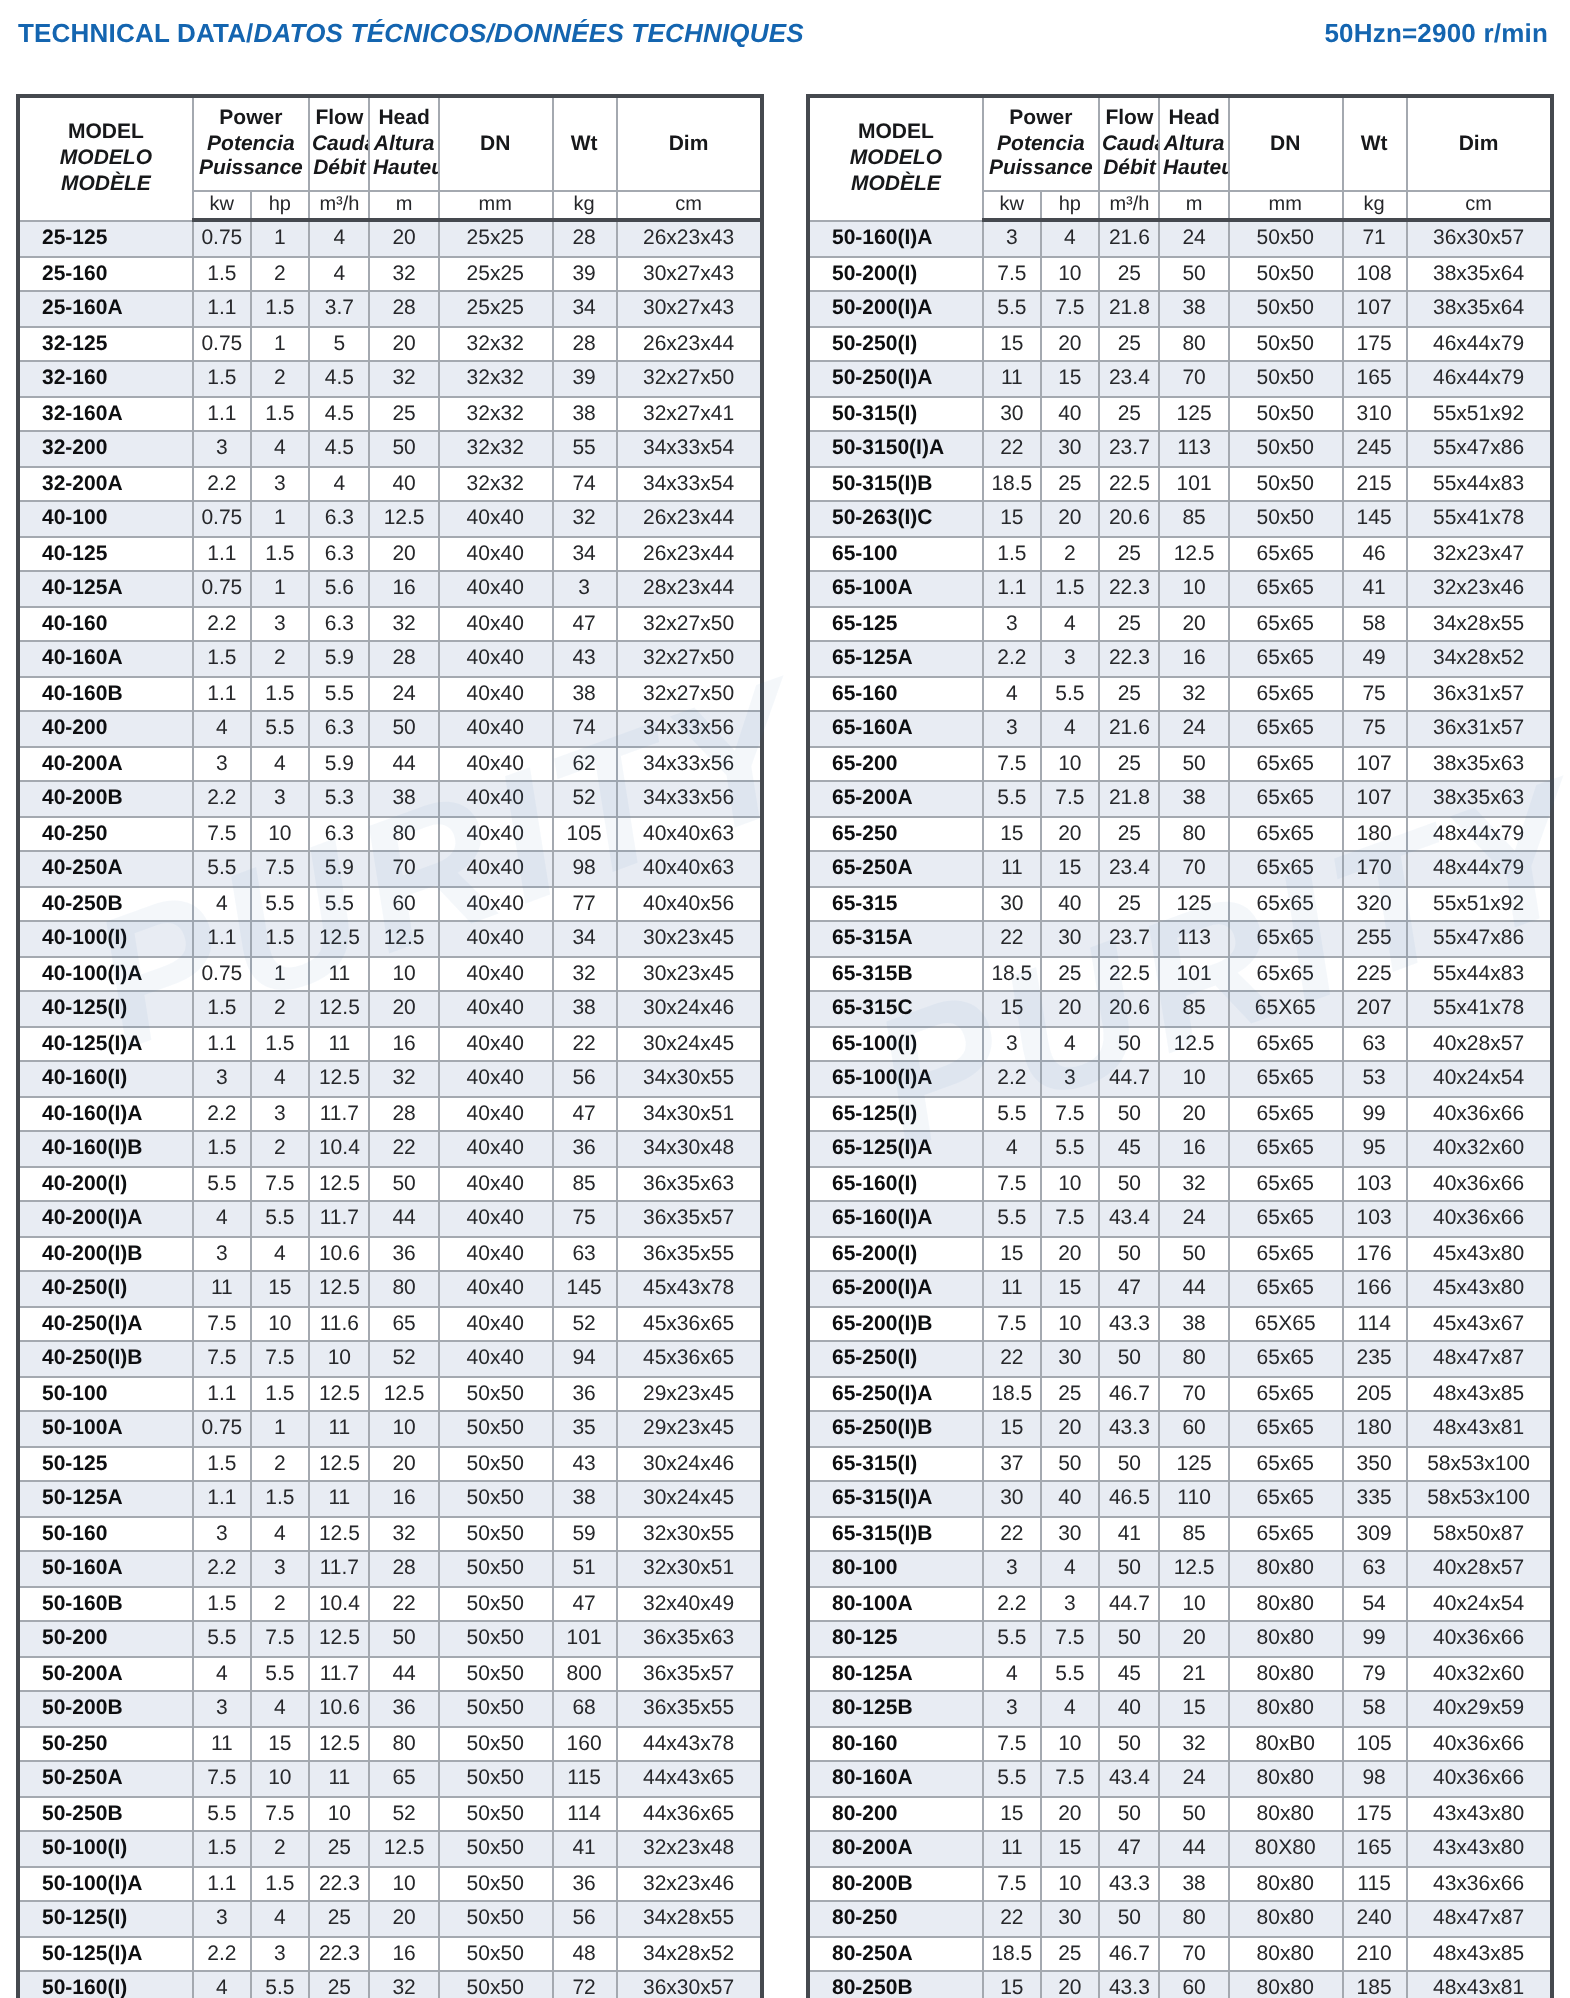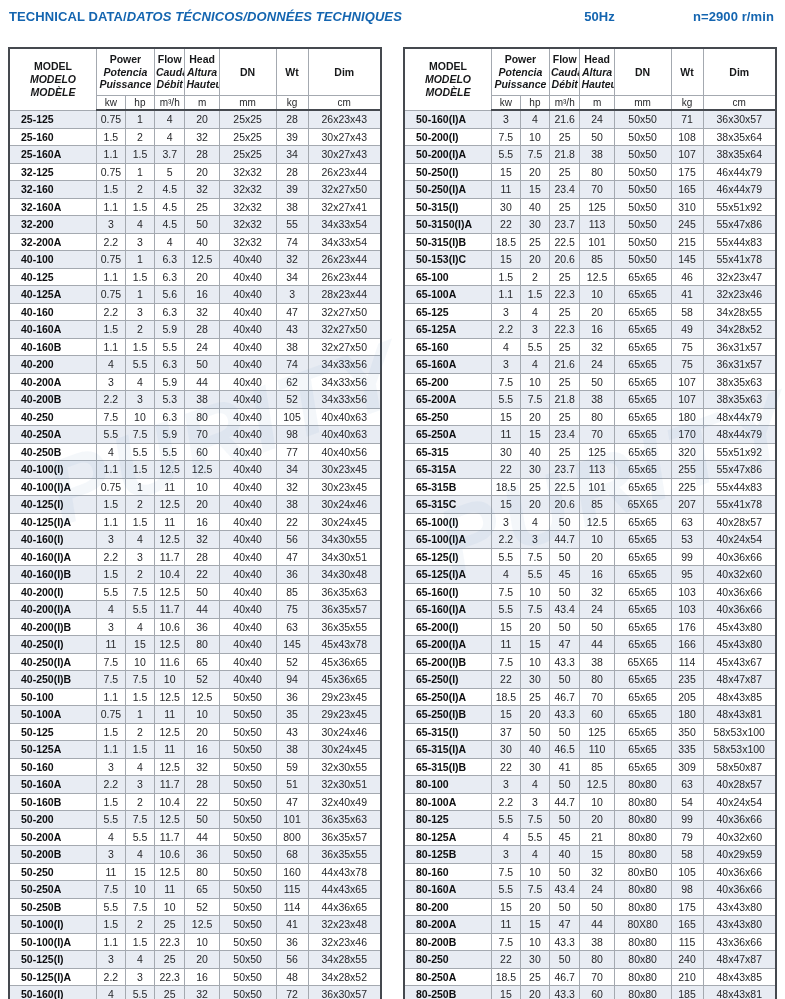--- a/index.html
+++ b/index.html
@@ -5,21 +5,21 @@
   html,body { margin:0; padding:0; }
   body {
     width:785px; height:999px; background:#ffffff; overflow:hidden; position:relative;
     font-family:"Liberation Sans", sans-serif;
     --blue:#1465b0; --stripe:#e8ecf3; --bdark:#45494f; --blight:#a4a9b0; --text:#26272a;
   }
   .titlebar { display:flex; align-items:baseline; padding:9px 9px 0 9px;
     color:var(--blue); font-weight:bold; font-size:13px; letter-spacing:.1px; }
   .main-title .it { font-style:italic; }
   .tspacer { flex:1; }
-  .freq { margin-right:78px; }
+  .freq { }
   .speed { margin-right:2px; }
 
   .tables { display:flex; gap:21px; padding:12px 8px; margin-top:11px; }
   .twrap { flex:1; position:relative; }
 
   table { width:100%; border-collapse:collapse; table-layout:fixed;
     border:2px solid var(--bdark); background:#fff; }
   th, td { border:1px solid var(--blight); text-align:center;
     overflow:hidden; white-space:nowrap; }
   thead tr.labels th { height:46px; background:#fff; color:#17181a; font-size:10.5px; padding:0 1px; }
@@ -747,21 +747,21 @@
             <td class="model">50-315(I)B</td>
             <td>18.5</td>
             <td>25</td>
             <td>22.5</td>
             <td>101</td>
             <td>50x50</td>
             <td>215</td>
             <td>55x44x83</td>
           </tr>
           <tr class="stripe">
-            <td class="model">50-153(I)C</td>
+            <td class="model">50-263(I)C</td>
             <td>15</td>
             <td>20</td>
             <td>20.6</td>
             <td>85</td>
             <td>50x50</td>
             <td>145</td>
             <td>55x41x78</td>
           </tr>
           <tr>
             <td class="model">65-100</td>

